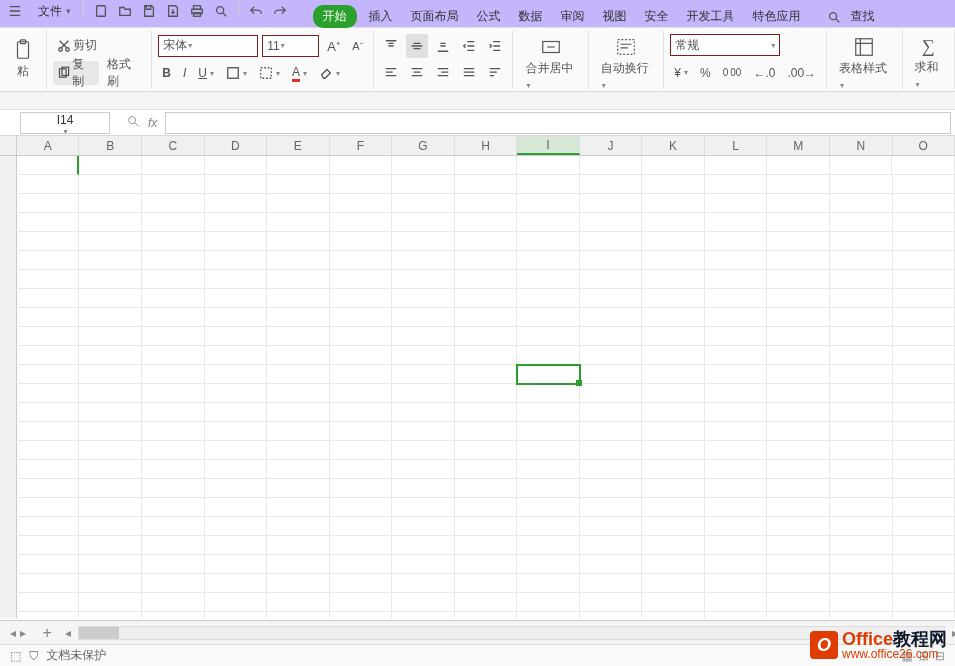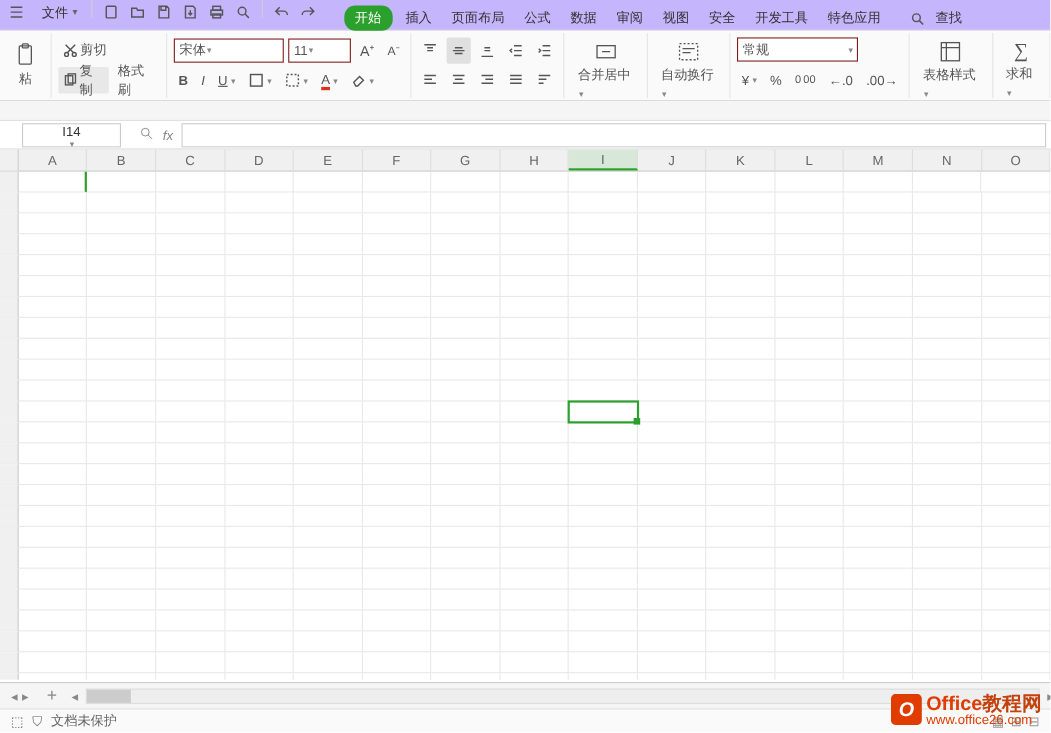--- a/index.html
+++ b/index.html
@@ -61,21 +61,21 @@
 .hscroll-thumb { position: absolute; left: 0; top: 0; bottom: 0; width: 40px; background: #ccc; }
 
 
 .status { position: absolute; bottom: 0; left: 0; right: 0; height: 22px; background: #fafafa; border-top: 1px solid #ddd; display: flex; align-items: center; padding: 0 10px; gap: 8px; color: #666; }
 .status-right { margin-left: auto; display: flex; align-items: center; gap: 6px; color: #999; }
 
 
 .watermark { position: absolute; right: 8px; bottom: 6px; text-align: left; line-height: 1; z-index: 99; display:flex; align-items:center; gap:4px;}
 .wm-logo { width: 28px; height: 28px; background: #e03c00; border-radius: 4px; display: flex; align-items: center; justify-content: center; color: #fff; font-weight: bold; font-size: 18px; font-style: italic; }
 .wm-text1 { font-size: 18px; font-weight: bold; }
-.wm-text1 .o1 { color: #e03c00; } .wm-text1 .o2 { color: #c2410c; }
+.wm-text1 .o1 { color: #e03c00; } .wm-text1 .o2 { color: #0f172a; }
 .wm-text2 { font-size: 12px; color: #e03c00; }
 </style>
 </head>
 <body>
 
 <div class="qat">
   <div class="qat-btn">
       <svg viewBox="0 0 16 16">
         <path d="M2 3h12M2 8h12M2 13h12"></path>
       </svg>

